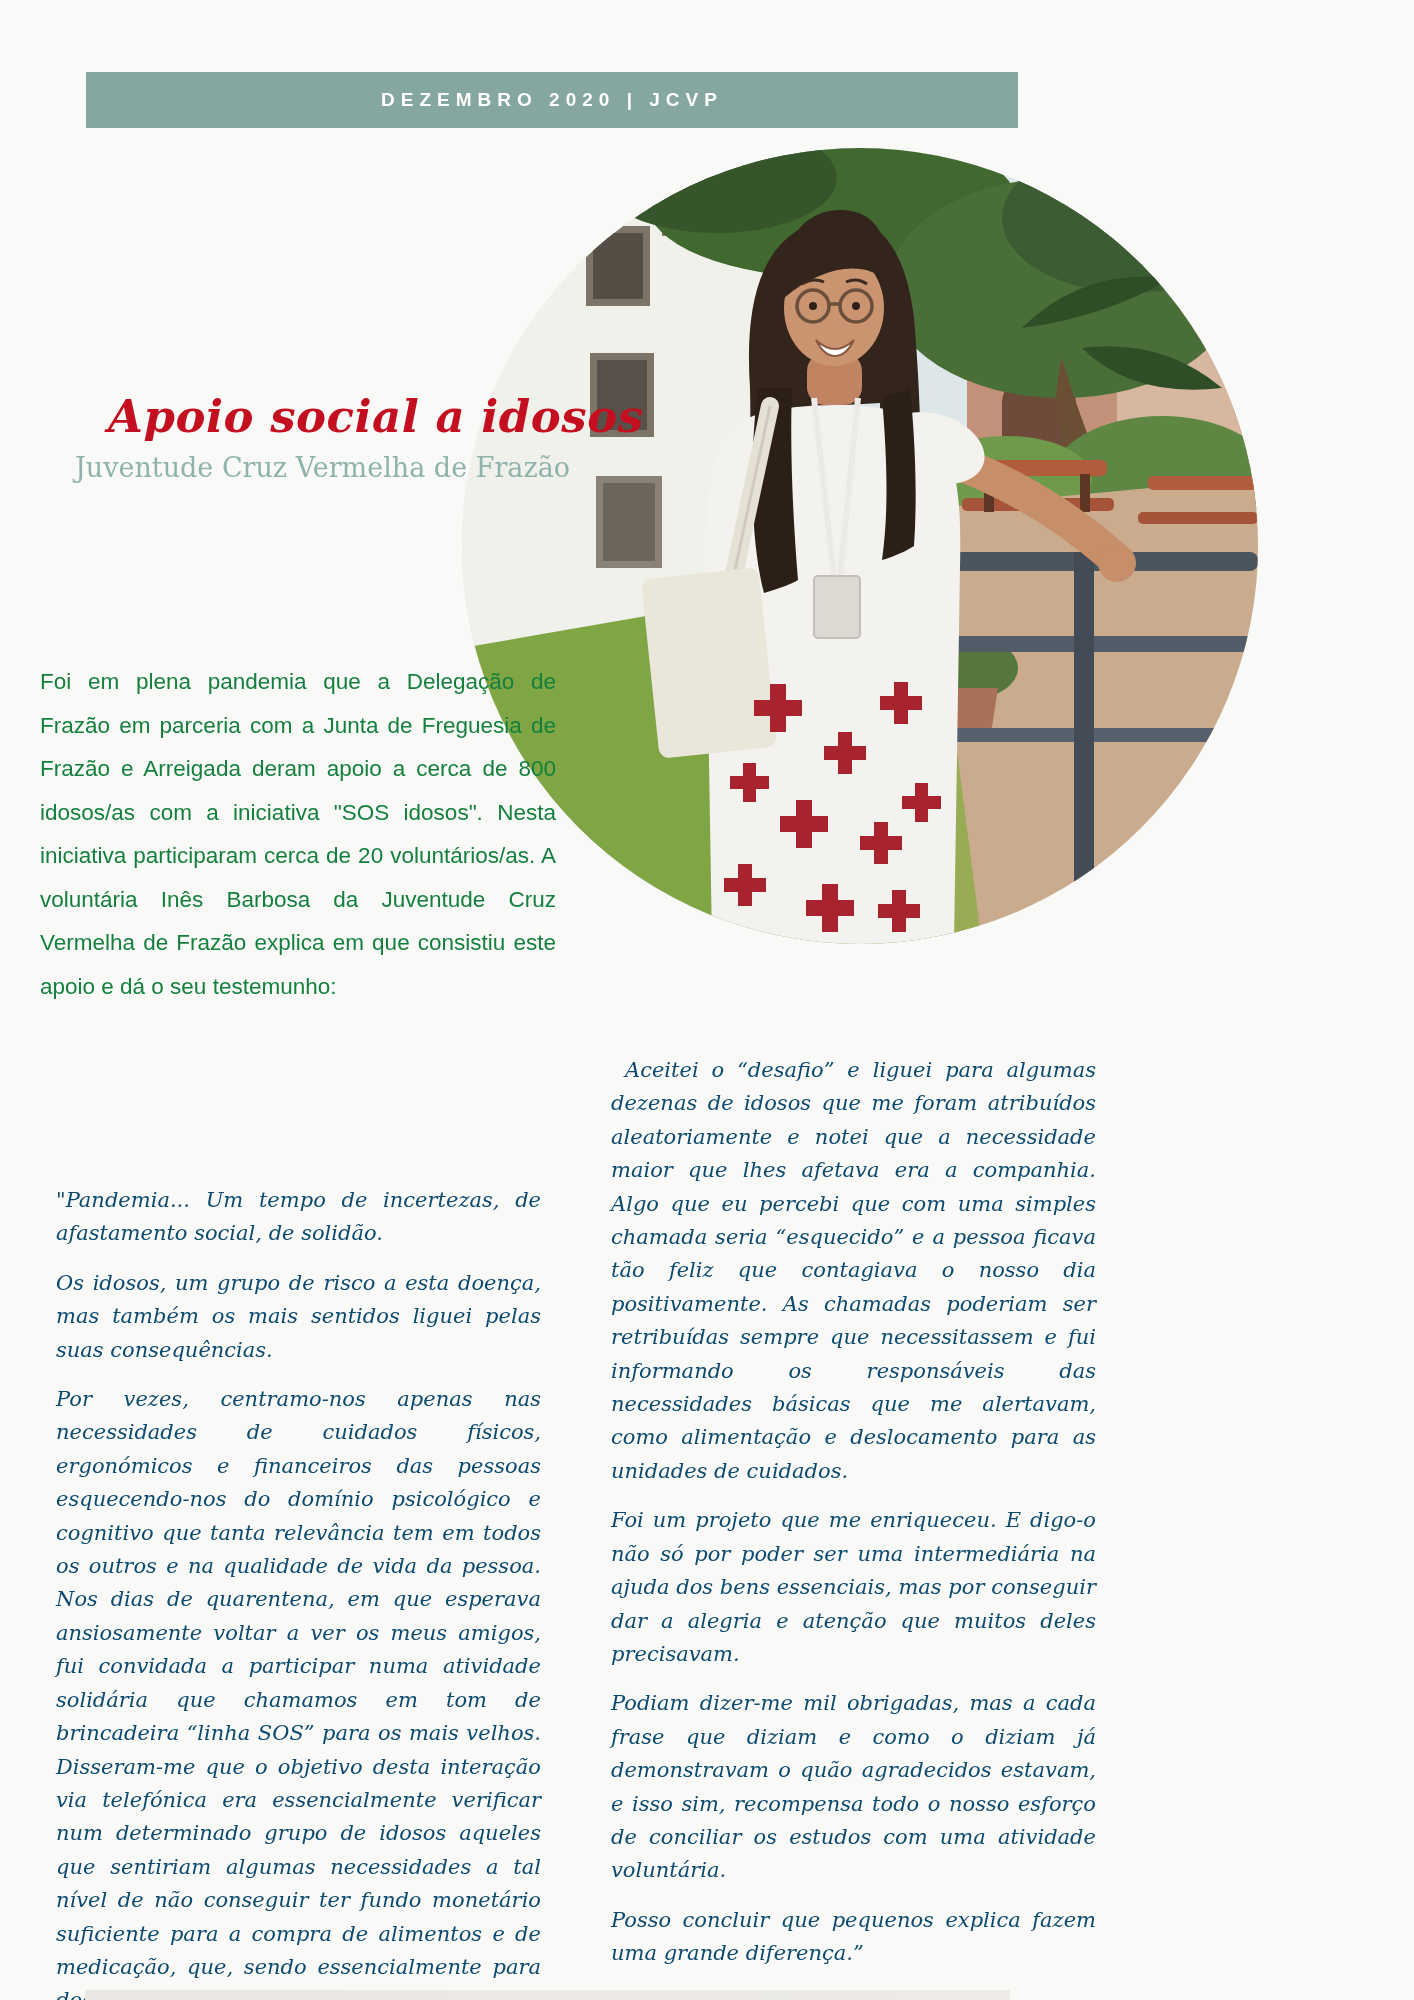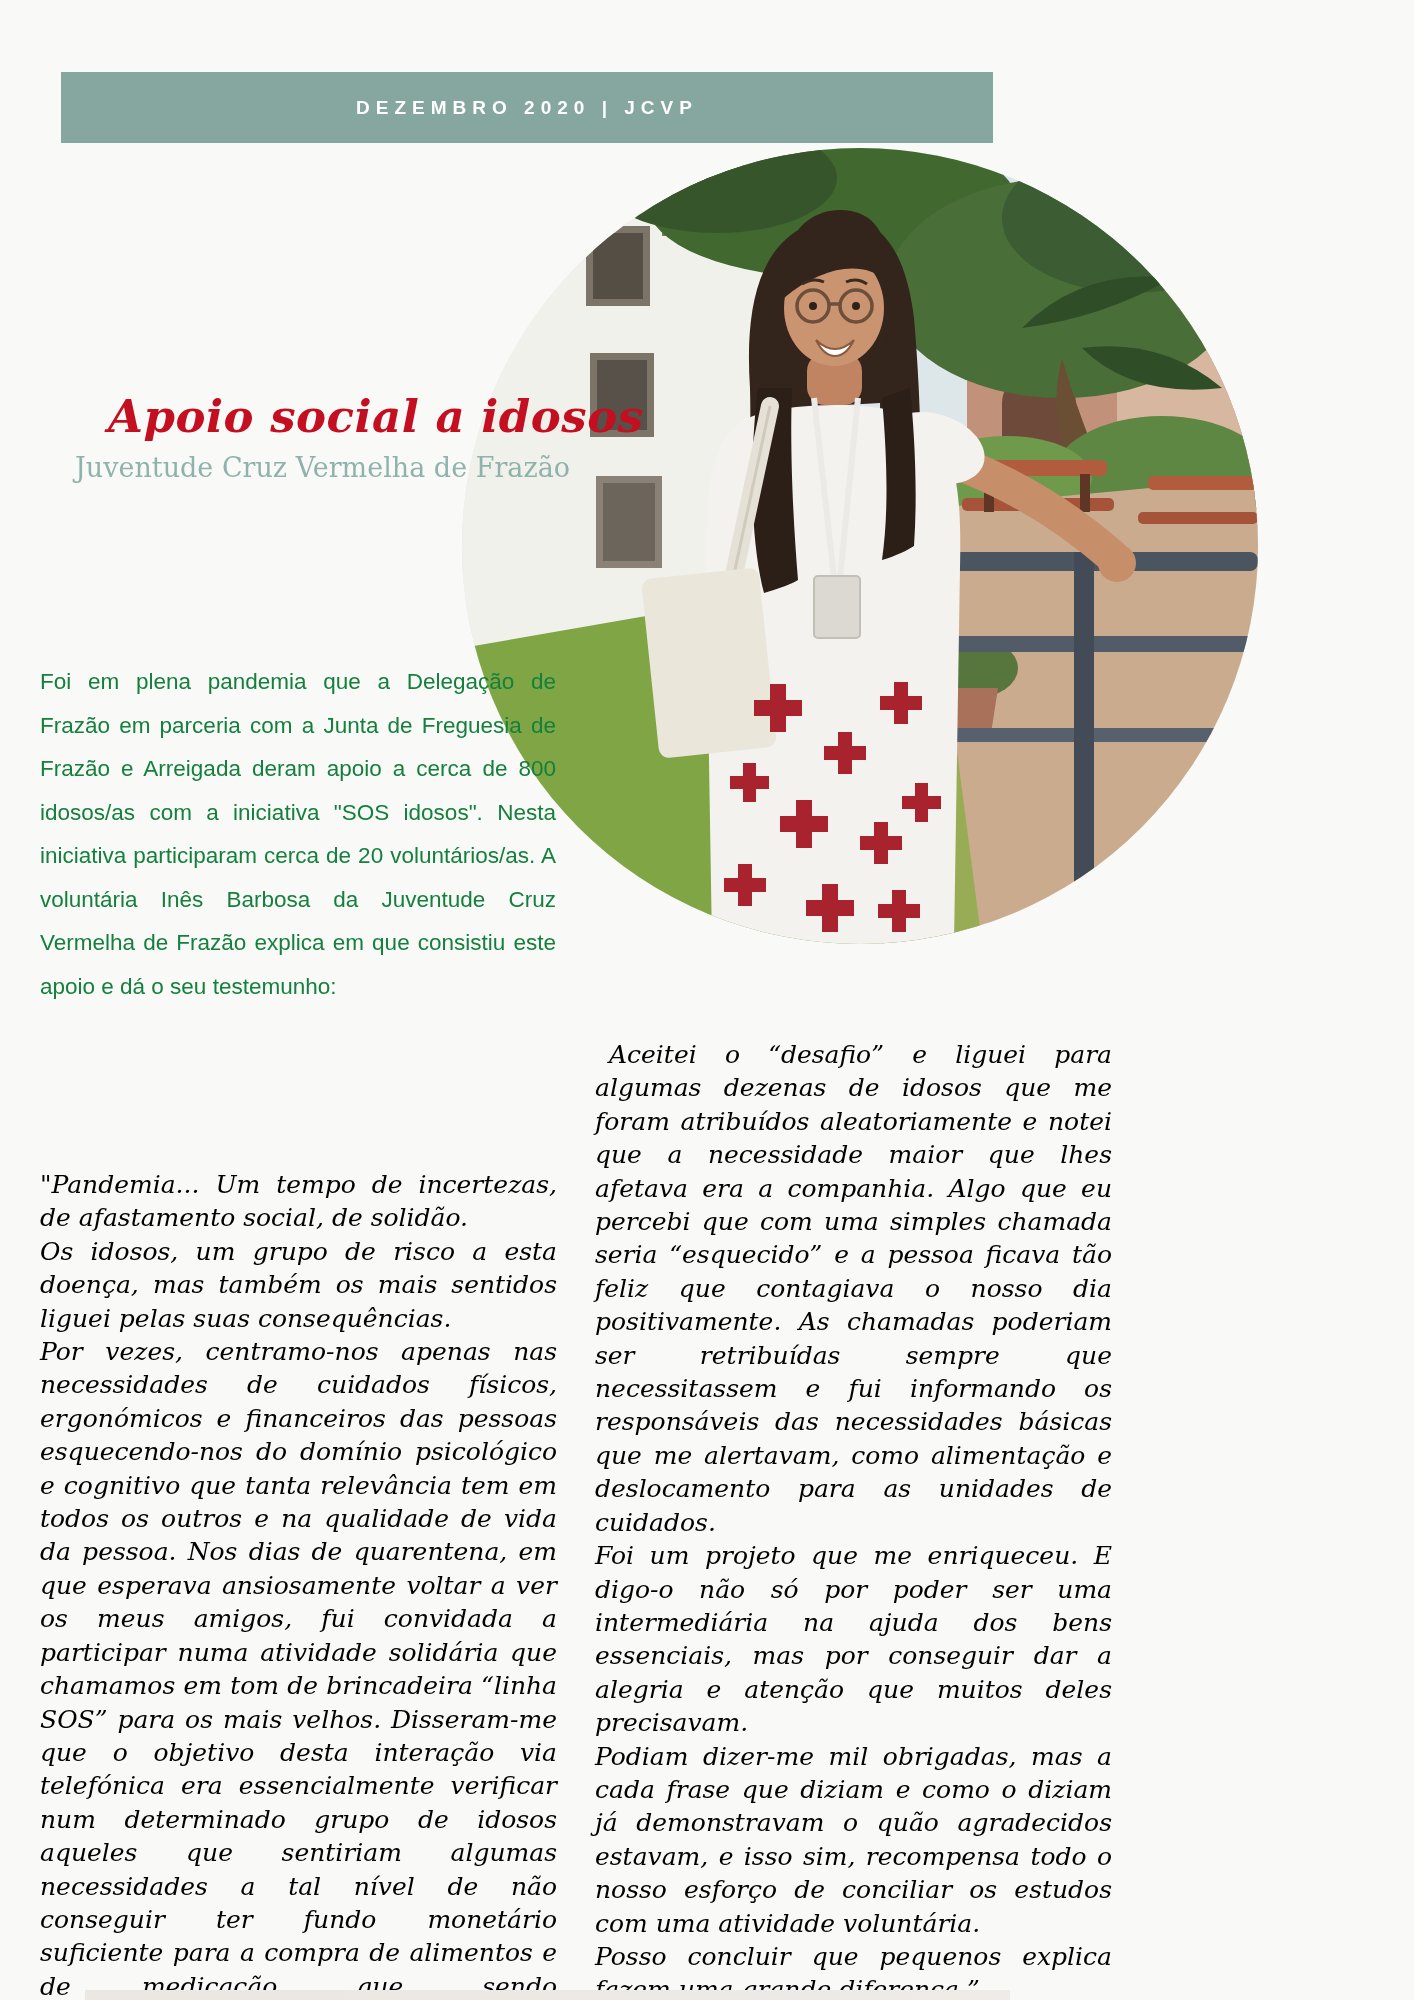--- a/index.html
+++ b/index.html
@@ -6,21 +6,21 @@
   body{
     width:1414px;height:2000px;
     background:#f9f9f8;
     font-family:"Liberation Sans", sans-serif;
     overflow:hidden;
   }
   .page{position:relative;width:1414px;height:2000px;background:#f9f9f8;}
 
   
   .header-bar{
-    position:absolute;left:61px;top:72px;width:932px;height:71px;
+    position:absolute;left:86px;top:72px;width:932px;height:56px;
     background:#85a79f;
     display:flex;align-items:center;justify-content:center;
   }
   .header-bar .label{
     color:#ffffff;font-size:19px;font-weight:bold;letter-spacing:6px;
     font-family:"Liberation Sans", sans-serif;
   }
 
   
   .title{
@@ -41,24 +41,24 @@
   
   .intro{
     position:absolute;left:40px;top:660px;width:516px;
     font-family:"Liberation Sans", sans-serif;
     font-size:22.5px;color:#15803d;line-height:43.5px;
     text-align:justify;
   }
 
   
   .testimonial p{
-    margin:0;
+    margin:16px;
     font-family:"DejaVu Serif", serif;
     font-style:italic;
-    font-size:25px;color:#000000;line-height:33.4px;
+    font-size:21px;color:#0c4a6e;line-height:33.4px;
     text-align:justify;
   }
   .col-left{position:absolute;left:40px;top:1168px;width:517px;}
   .col-right{position:absolute;left:595px;top:1038px;width:517px;}
   .col-right p.indent-first{text-indent:14px;}
 
   
   .photo-circle{
     position:absolute;left:462px;top:148px;width:796px;height:796px;
     border-radius:50%;overflow:hidden;background:#e9ece9;

